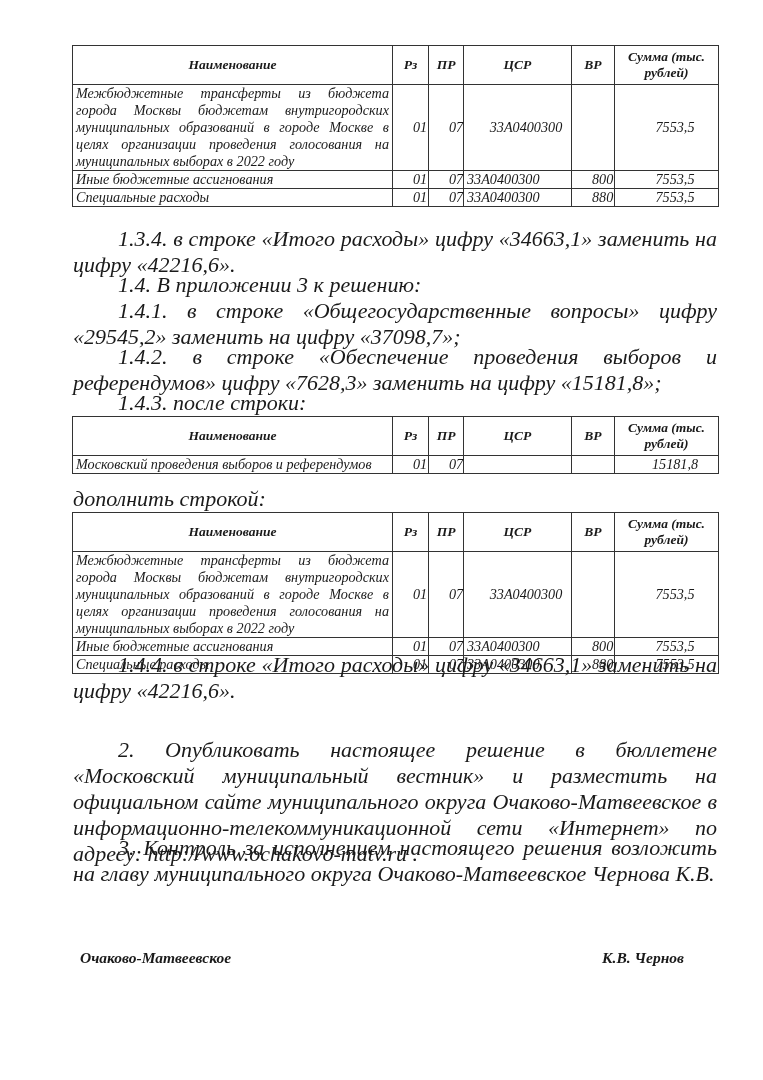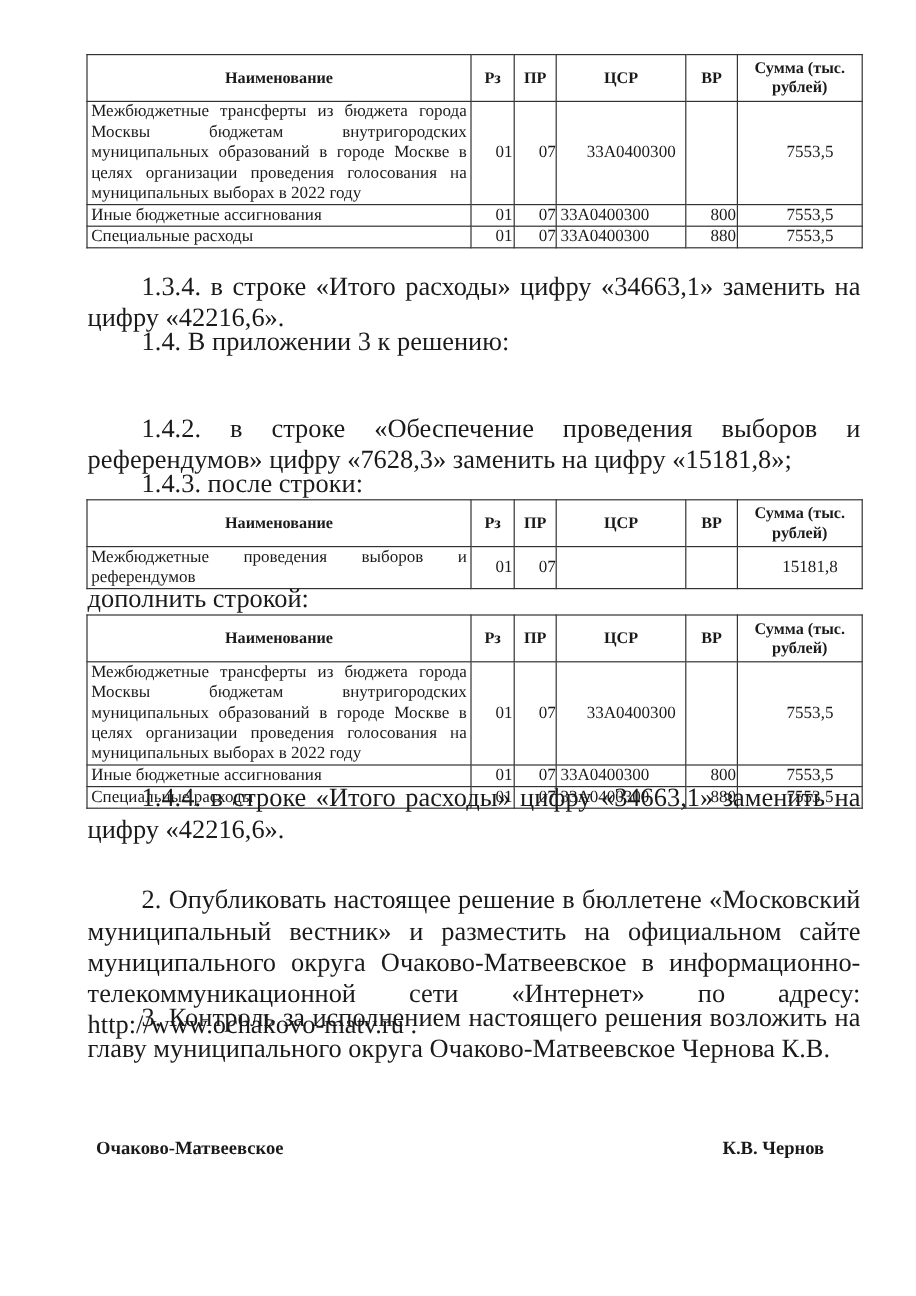--- a/index.html
+++ b/index.html
@@ -1,18 +1,18 @@
 <!DOCTYPE html>
 <html><head>
 <meta charset="utf-8">
 <style>
   html, body { margin:0; padding:0; background:#ffffff; }
   body { width:763px; height:1080px; position:relative; overflow:hidden;
          font-family:"Liberation Serif", "DejaVu Serif", serif; color:#1a1a1a; }
-  .page { position:absolute; left:0; top:0; width:763px; height:1080px; }
+  .page { position:absolute; left:0; top:0; width:763px; height:1080px;font-style:italic; }
   table.budget { position:absolute; left:72px; width:646px; border-collapse:collapse;
                  table-layout:fixed; font-size:14.2px; line-height:17px; }
   table.budget td, table.budget th { border:1px solid #333; padding:0 3px; vertical-align:middle; }
   table.budget th { font-weight:bold; font-size:13.5px; text-align:center; line-height:16px; height:38px; }
   table.budget td.name { text-align:justify; text-align-last:left; }
   table.budget td.c { text-align:center;padding-left:20px; }
   col.c1 { width:320px; } col.c2 { width:36px; } col.c3 { width:35px; }
   col.c4 { width:108px; } col.c5 { width:43px; } col.c6 { width:104px; }
   .para { position:absolute; left:73px; width:644px; font-size:22px; line-height:26px;
           text-align:justify; }
@@ -64,20 +64,21 @@
       <td class="c">07</td>
       <td>33А0400300</td>
       <td class="c">880</td>
       <td class="c">7553,5</td>
     </tr>
   </tbody>
     </table>
 
   <div class="para indent" style="top:226px;">1.3.4. в строке «Итого расходы» цифру «34663,1» заменить на цифру «42216,6».</div>
   <div class="para indent" style="top:272px;">1.4. В приложении 3 к решению:</div>
+  <div class="para indent" style="top:298px;">1.4.1. в строке «Общегосударственные вопросы» цифру «29545,2» заменить на цифру «37098,7»;</div>
   <div class="para indent" style="top:344px;">1.4.2. в строке «Обеспечение проведения выборов и референдумов» цифру «7628,3» заменить на цифру «15181,8»;</div>
   <div class="para indent" style="top:390px;">1.4.3. после строки:</div>
 
   <table class="budget" style="top:416px;">
     <colgroup>
         <col class="c1">
         <col class="c2">
         <col class="c3">
         <col class="c4">
         <col class="c5">
@@ -86,21 +87,21 @@
     <tbody>
         <tr>
       <th>Наименование</th>
       <th>Рз</th>
       <th>ПР</th>
       <th>ЦСР</th>
       <th>ВР</th>
       <th>Сумма (тыс. рублей)</th>
     </tr>
     <tr>
-      <td class="name">Межбюджетные проведения выборов и референдумов</td>
+      <td class="name">Московский проведения выборов и референдумов</td>
       <td class="c">01</td>
       <td class="c">07</td>
       <td class="c"></td>
       <td class="c"></td>
       <td class="c">15181,8</td>
     </tr>
   </tbody>
     </table>
 
   <div class="para" style="top:486px;">дополнить строкой:</div>

